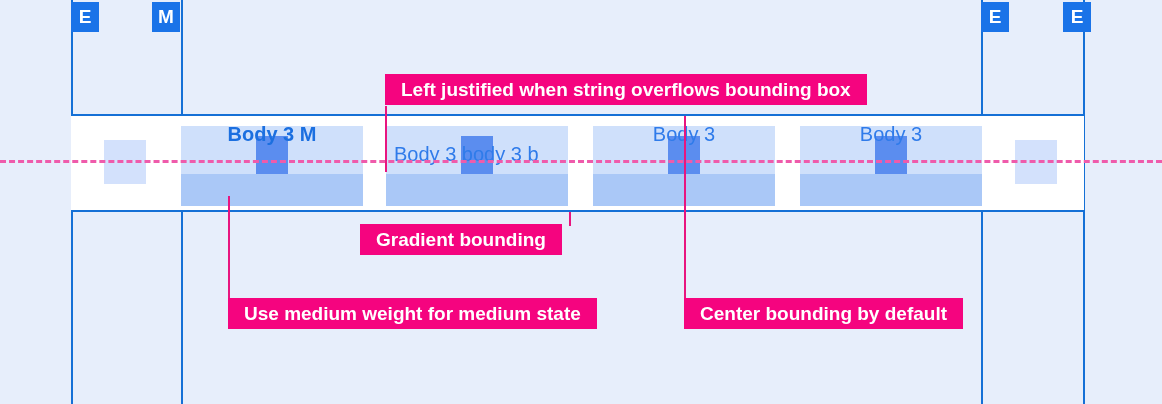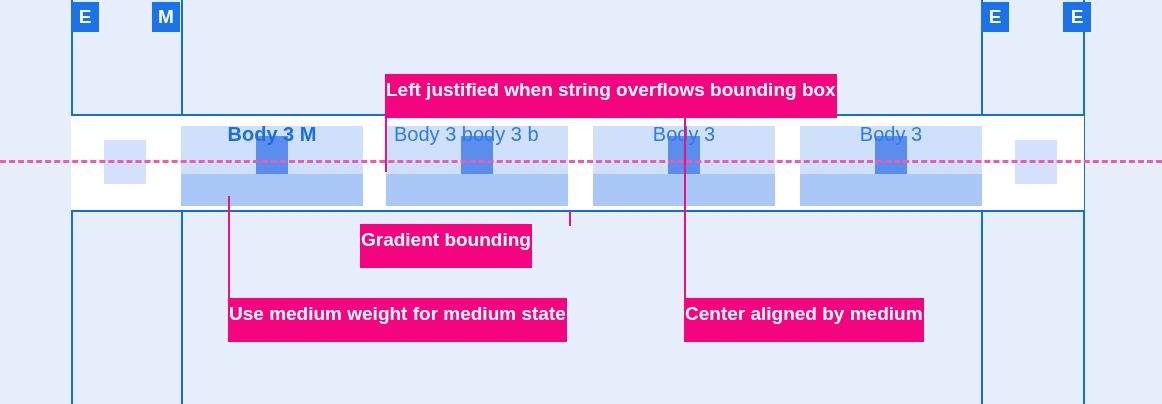--- a/index.html
+++ b/index.html
@@ -96,20 +96,21 @@
     white-space: nowrap;
     overflow: hidden;
   }
   .tab .labeltext.active {
     font-weight: bold;
     color: #1b6fe0;
   }
   .tab .labeltext.leftjust {
     text-align: left;
     padding-left: 8px;
+    margin-top: 20px;
   }
   .tab .fademask {
     position: absolute;
     right: 0;
     top: 56px;
     width: 62px;
     height: 32px;
     background: linear-gradient(to right, rgba(170,200,247,0) 0%, rgba(170,200,247,0.82) 58%, rgba(170,200,247,1) 100%);
     pointer-events: none;
   }
@@ -132,23 +133,23 @@
     border-top: 3px dashed #ef5bab;
   }
 
   
   .anno {
     position: absolute;
     background: #f5047f;
     color: #ffffff;
     font-size: 19px;
     font-weight: bold;
-    height: 44px;
+    height: 31px;
     line-height: 32px;
-    padding: 0 1px;
+    padding: 0 16px;
     white-space: nowrap;
     box-sizing: border-box;
   }
   .leader {
     position: absolute;
     width: 2px;
     background: #e8157f;
   }
 </style>
 </head>
@@ -207,15 +208,15 @@
   <div class="leader" style="left:385px; top:106px; height:66px"></div>
   <div class="anno" style="left:385px; top:74px">Left justified when string overflows bounding box</div>
 
   <div class="leader" style="left:569px; top:212px; height:14px"></div>
   <div class="anno" style="left:360px; top:224px">Gradient bounding</div>
 
   <div class="leader" style="left:228px; top:196px; height:102px"></div>
   <div class="anno" style="left:228px; top:298px">Use medium weight for medium state</div>
 
   <div class="leader" style="left:684px; top:116px; height:182px"></div>
-  <div class="anno" style="left:684px; top:298px">Center aligned by medium</div>
+  <div class="anno" style="left:684px; top:298px">Center bounding by default</div>
 
 </div>
 
 </body></html>

